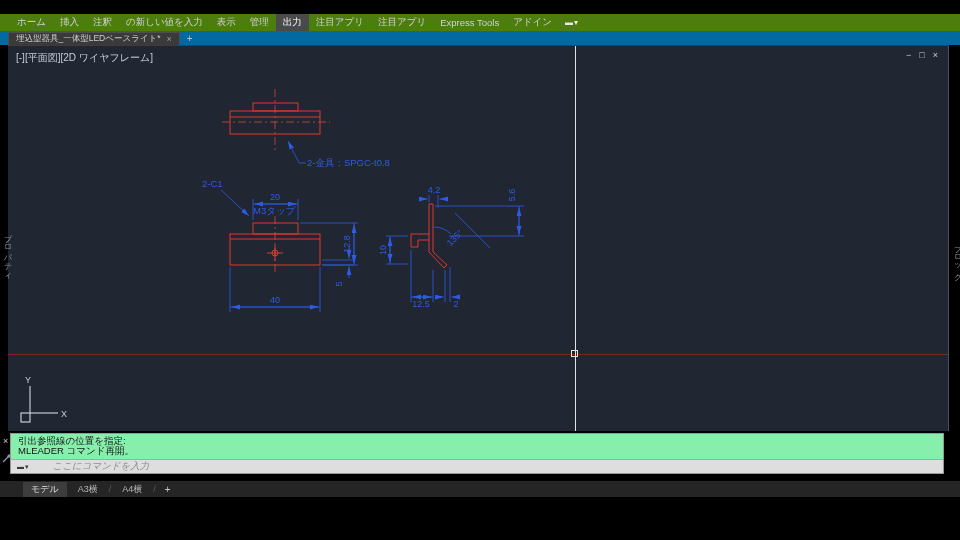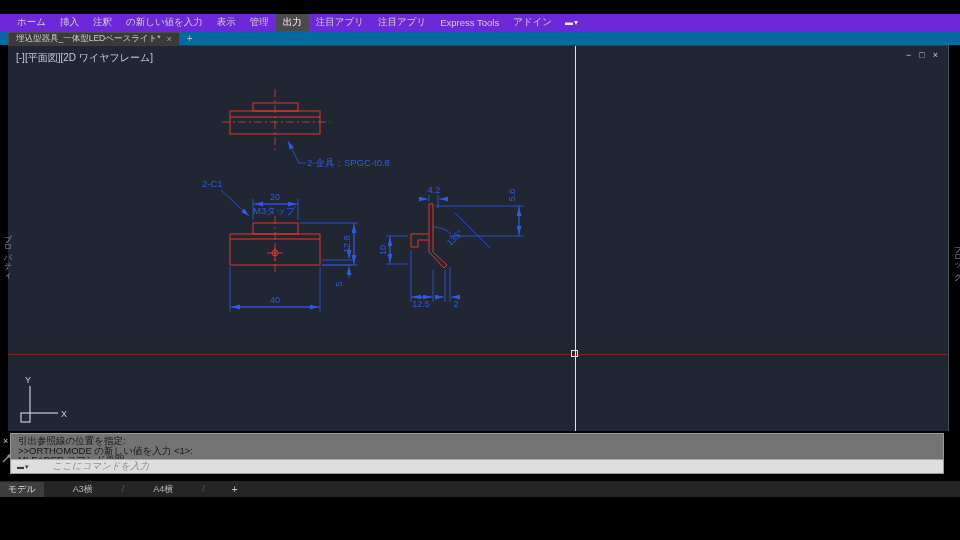--- a/index.html
+++ b/index.html
@@ -1,20 +1,20 @@
 <!DOCTYPE html>
 <html><head>
 <meta charset="utf-8">
 <style>
   html,body{margin:0;padding:0;background:#000;}
   .app{position:relative;width:960px;height:540px;background:#000;overflow:hidden;
        font-family:"Liberation Sans",sans-serif;-webkit-font-smoothing:antialiased;}
 
   
-  .ribbon{position:absolute;left:0;top:14px;width:960px;height:17px;background:#6d28d9;
+  .ribbon{position:absolute;left:0;top:14px;width:960px;height:17px;background:#4d7c0f;
           display:flex;align-items:center;padding-left:10px;box-sizing:border-box;}
   .mi{font-size:9.5px;color:#d2d2d2;padding:2px 7px;white-space:nowrap;cursor:default;}
   .mi.active{background:#4a4a4a;color:#ffffff;}
   .ribbon-toggle{font-size:8px;color:#e8e8e8;margin-left:6px;letter-spacing:1px;}
 
   
   .filetabs{position:absolute;left:0;top:31px;width:960px;height:14px;background:#0369a1;
             display:flex;align-items:flex-end;padding-left:8px;box-sizing:border-box;}
   .filetab{background:#3a3a3a;border:1px solid #4e4e4e;border-bottom:none;height:13px;
            display:flex;align-items:center;gap:6px;padding:0 7px;box-sizing:border-box;}
@@ -39,34 +39,34 @@
   .notetxt{font-family:"Liberation Sans",sans-serif;font-size:9.5px;fill:#2f5ae6;}
   .ucsl{stroke:#c7ccd4;stroke-width:1.2;fill:none;}
   .ucstxt{font-family:"Liberation Sans",sans-serif;font-size:9px;fill:#c7ccd4;}
 
   
   .side-label{position:absolute;writing-mode:vertical-rl;font-size:8px;color:#8d939b;letter-spacing:1px;}
   .side-left{left:1px;top:228px;}
   .side-right{left:951px;top:238px;}
 
   
-  .cmdwin{position:absolute;left:10px;top:433px;width:934px;height:41px;background:#737373;
+  .cmdwin{position:absolute;left:10px;top:433px;width:934px;height:41px;background:#86efac;
           border:1px solid #979797;box-sizing:border-box;}
   .cmd-history{padding:2px 0 0 7px;}
   .cmd-line{font-size:9.5px;line-height:9.7px;color:#141414;white-space:nowrap;}
   .cmd-input{position:absolute;left:0;right:0;bottom:0;height:13px;background:#dedede;
              border-top:1px solid #a8a8a8;display:flex;align-items:center;gap:23px;padding-left:6px;}
   .cmd-ico{font-size:7px;color:#3a3a3a;letter-spacing:1px;}
   .cmd-ph{font-size:9.5px;color:#8b8b8b;font-style:italic;}
   .cmd-close{position:absolute;left:3px;top:436px;font-size:9px;color:#c4c9cf;}
   .cmd-tool{position:absolute;left:1px;top:450px;}
 
   
   .statusbar{position:absolute;left:0;top:481px;width:960px;height:16px;background:#252525;
-             display:flex;align-items:center;padding-left:0;box-sizing:border-box;gap:23px;}
+             display:flex;align-items:center;padding-left:23px;box-sizing:border-box;gap:5px;}
   .st{font-size:9px;color:#b5b5b5;padding:1px 6px;white-space:nowrap;}
   .st.active{background:#3d3d3d;color:#e6e6e6;padding:1px 8px;}
   .st-sep{font-size:9px;color:#5a5a5a;}
   .st-add{font-size:10px;color:#c8c8c8;padding:0 4px;}
 </style>
 </head>
 <body>
 
 <div class="app">
 
@@ -258,21 +258,20 @@
 
   <span class="cmd-close">×</span>
   <span class="cmd-tool">
     <svg width="10" height="12" viewBox="0 0 10 12">
         <path d="M2 10 L6.5 5.5 M6.5 5.5 l0.8-2 2-0.8 -0.8 2 -2 0.8" stroke="#8fa0b0" stroke-width="1.2" fill="none"></path>
       </svg>
   </span>
   <div class="cmdwin">
     <div class="cmd-history">
       <div class="cmd-line">引出参照線の位置を指定:</div>
-      <div class="cmd-line">&gt;&gt;ORTHOMODE の新しい値を入力 &lt;1&gt;:</div>
       <div class="cmd-line">MLEADER コマンド再開。</div>
     </div>
     <div class="cmd-input">
       <span class="cmd-ico">▬▾</span>
       <span class="cmd-ph">ここにコマンドを入力</span>
     </div>
   </div>
 
   <div class="statusbar">
     <span class="st active">モデル</span>

